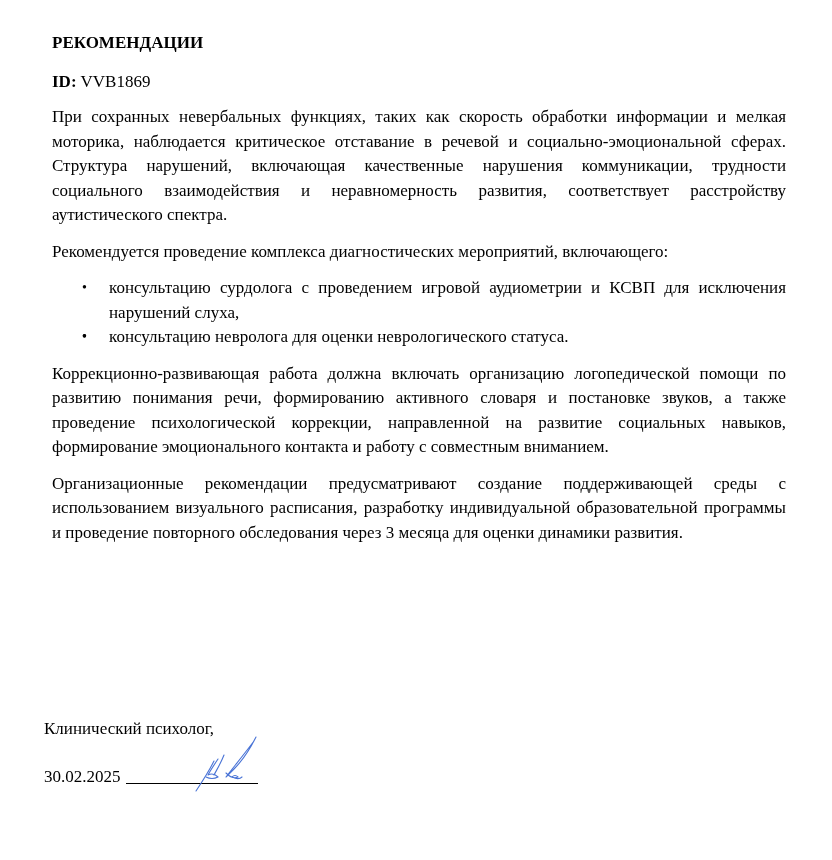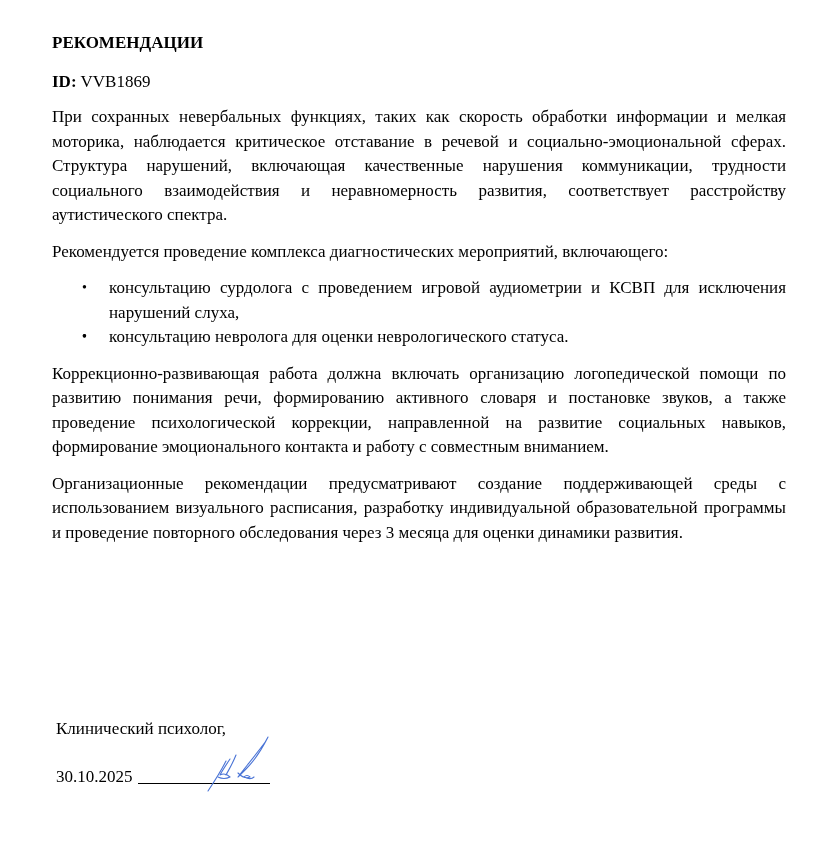--- a/index.html
+++ b/index.html
@@ -63,21 +63,21 @@
       line-height: 24.5px;
     }
     ul.recs li .bullet {
       position: absolute;
       left: 30px;
       top: 0;
       font-size: 14px;
     }
     .signature-block {
       position: absolute;
-      left: 56px;
+      left: 44px;
       top: 717px;
     }
     .sig-line {
       margin: 0;
       line-height: 24px;
     }
     .sig-role { margin-bottom: 20px; }
     .sig-name { margin-bottom: 20px; }
     .sig-date-row {
       position: relative;
@@ -131,21 +131,21 @@
       </li>
     </ul>
 
     <p class="para">Коррекционно-развивающая работа должна включать организацию логопедической помощи по развитию понимания речи, формированию активного словаря и постановке звуков, а также проведение психологической коррекции, направленной на развитие социальных навыков, формирование эмоционального контакта и работу с совместным вниманием.</p>
     <p class="para">Организационные рекомендации предусматривают создание поддерживающей среды с использованием визуального расписания, разработку индивидуальной образовательной программы и проведение повторного обследования через 3 месяца для оценки динамики развития.</p>
   </div>
 
   <div class="signature-block">
     <div class="sig-line sig-role">Клинический психолог,</div>
     <div class="sig-line sig-date-row">
-      <span>30.10.2025</span>
+      <span>30.02.2025</span>
       <span class="sig-underline"></span>
       <svg class="sig-scribble" viewBox="0 0 120 60">
         <g fill="none" stroke="#4a74d6" stroke-width="1.1" stroke-linecap="round" stroke-linejoin="round">
           <path d="M72 2 C66 14, 58 26, 50 34 C46 38, 44 40, 42 42 C48 34, 58 22, 70 6"></path>
           <path d="M30 26 C26 34, 20 44, 12 56"></path>
           <path d="M34 24 C30 30, 26 36, 24 40 C28 38, 32 40, 34 42 C30 44, 26 44, 22 42"></path>
           <path d="M40 20 C36 30, 32 36, 30 40"></path>
           <path d="M42 38 C46 42, 50 44, 54 42 C52 40, 50 40, 48 42 C52 44, 56 44, 58 42"></path>
         </g>
       </svg>

